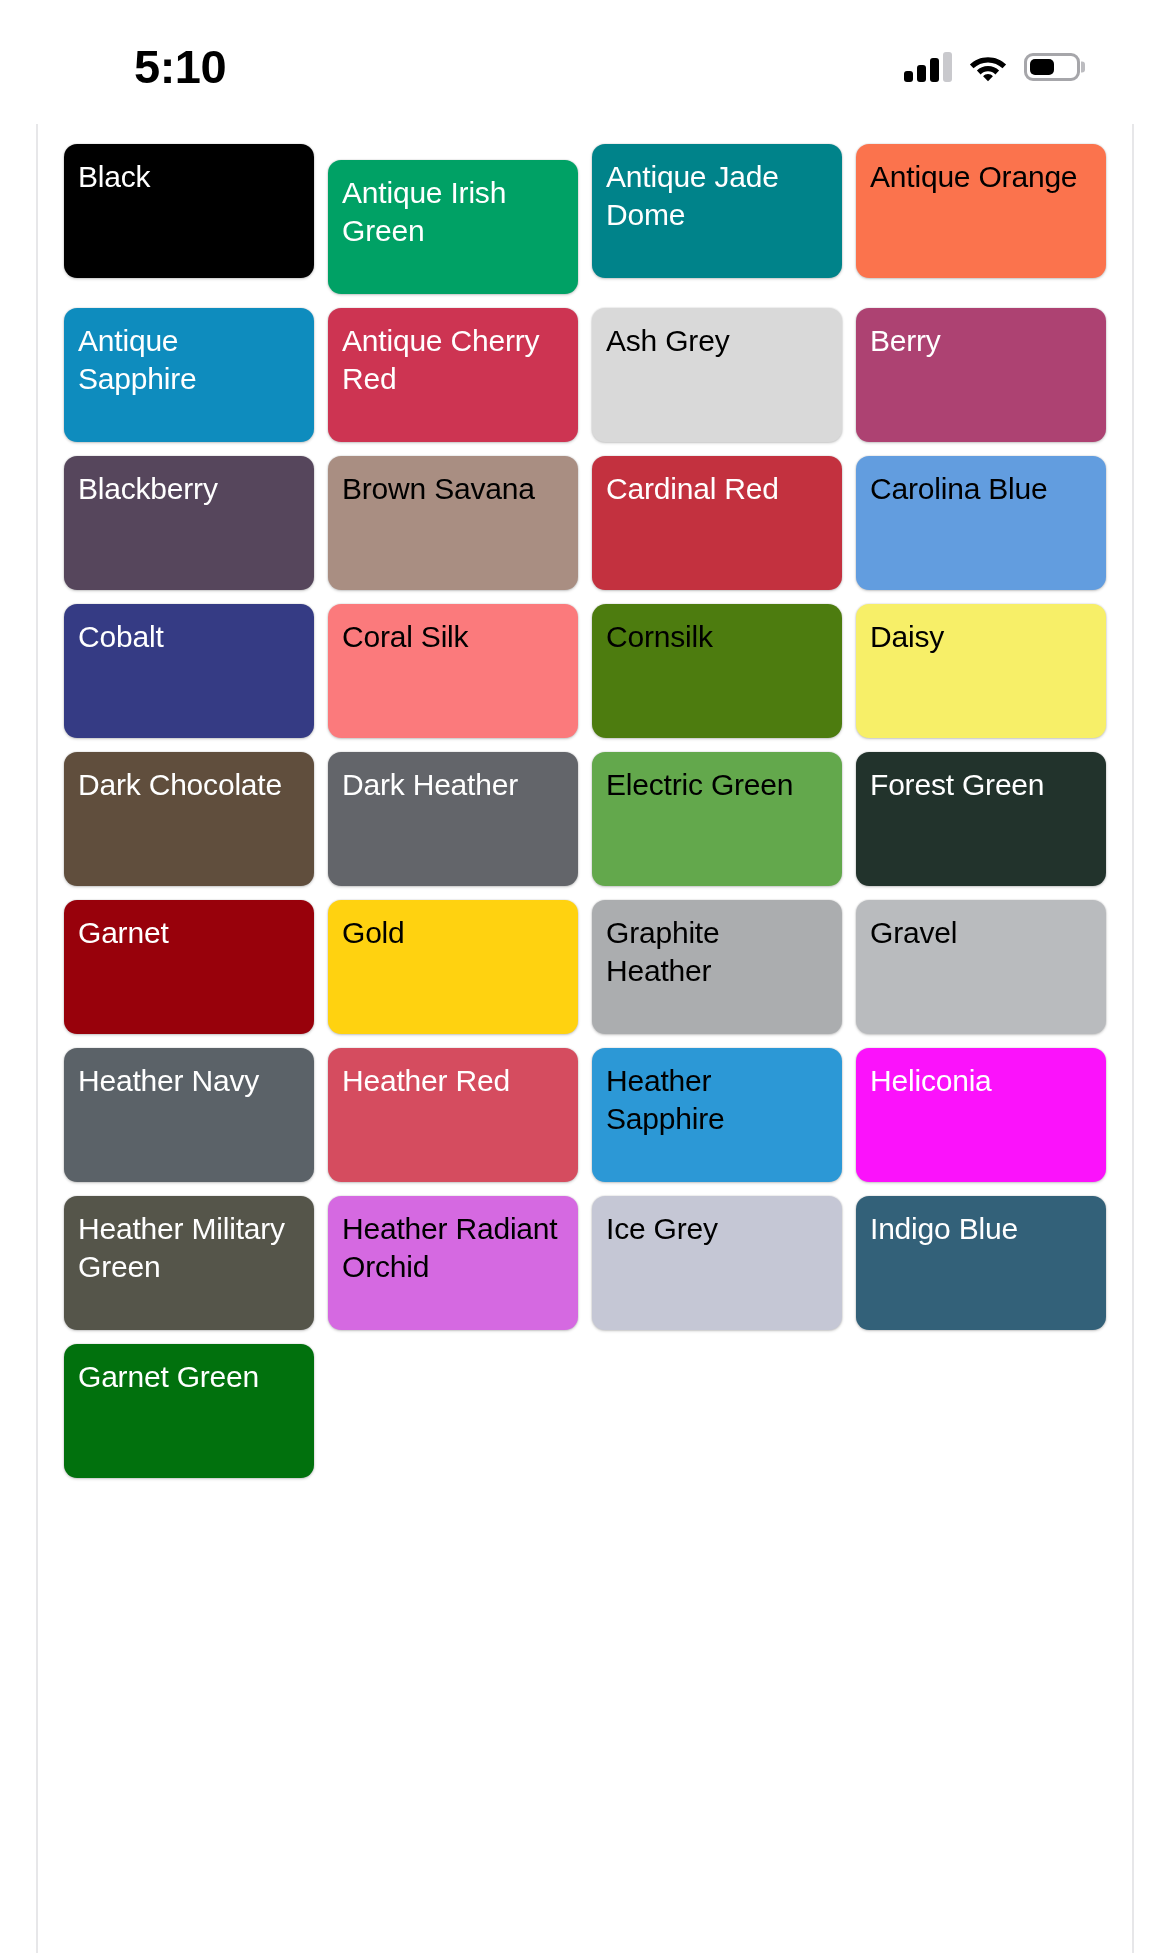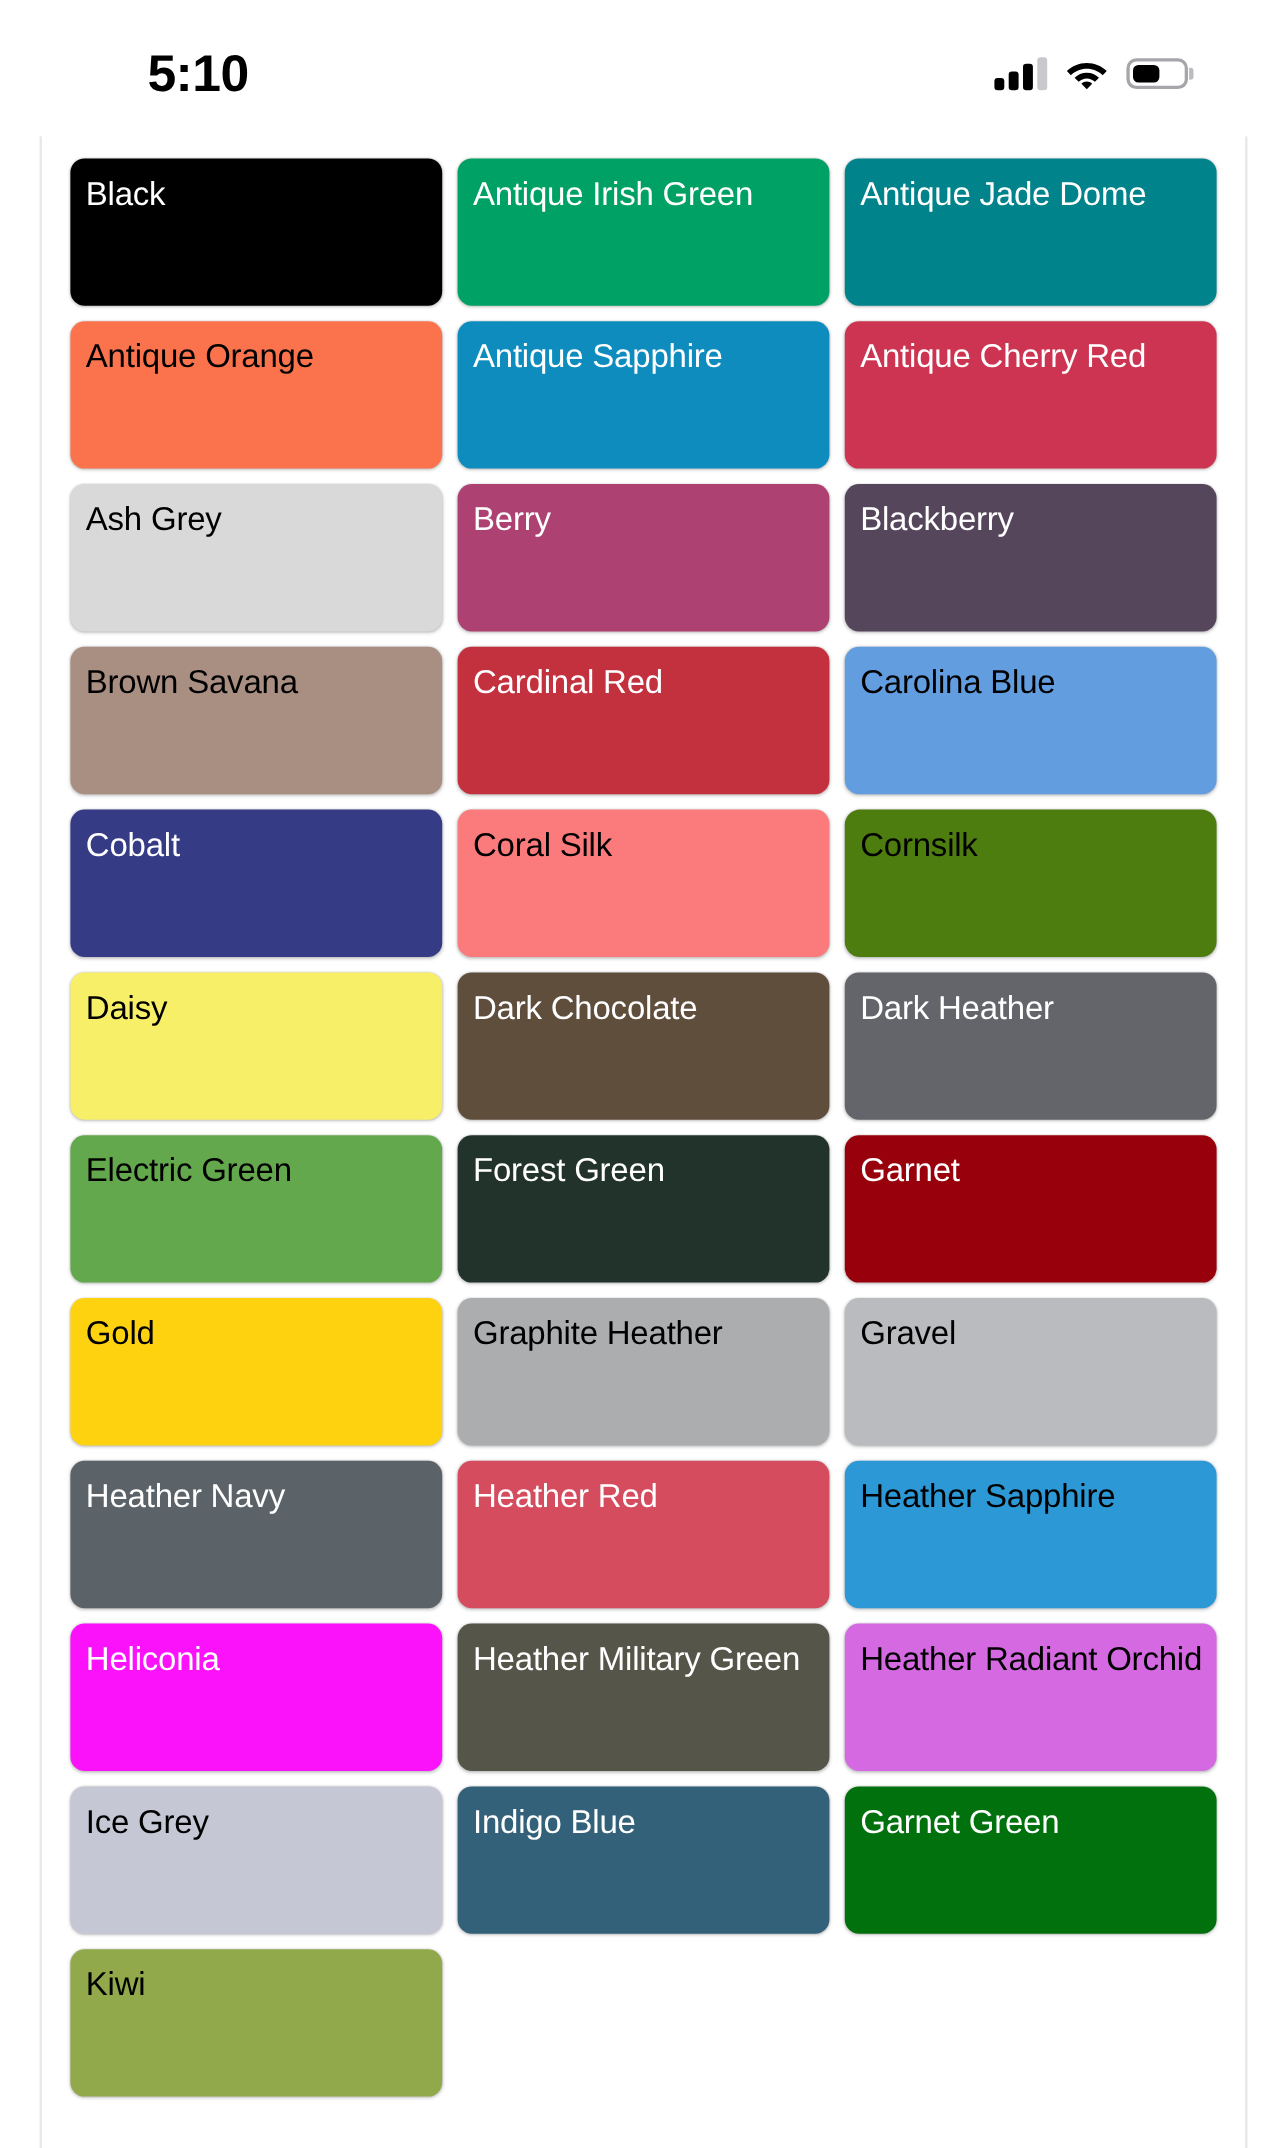--- a/index.html
+++ b/index.html
@@ -104,21 +104,21 @@
     flex: 1 1 auto;
     border-left: 2px solid #e7e7e9;
     border-right: 2px solid #e7e7e9;
     margin: 0 36px;
     overflow: hidden;
     background: #ffffff;
   }
 
   .swatch-grid {
     display: grid;
-    grid-template-columns: repeat(3, 1fr);
+    grid-template-columns: repeat(4, 1fr);
     column-gap: 14px;
     row-gap: 14px;
     padding: 20px 26px 0 26px;
   }
 
   .swatch {
     height: 134px;
     border-radius: 13px;
     padding: 14px 12px 0 14px;
     position: relative;
@@ -166,21 +166,21 @@
 
     </div>
   </div>
 
   <div class="content-panel">
     <div class="swatch-grid">
 
     <div class="swatch light-text" style="background: rgb(0, 0, 0);">
           <span class="swatch-label">Black</span>
         </div>
-        <div class="swatch light-text" style="background: rgb(0, 161, 101);">
+        <div class="swatch light-text" style="background: rgb(0, 161, 101); margin-top: 16px;">
           <span class="swatch-label">Antique Irish Green</span>
         </div>
         <div class="swatch light-text" style="background: rgb(0, 131, 138);">
           <span class="swatch-label">Antique Jade Dome</span>
         </div>
         <div class="swatch dark-text" style="background: rgb(251, 115, 77);">
           <span class="swatch-label">Antique Orange</span>
         </div>
         <div class="swatch light-text" style="background: rgb(14, 140, 190);">
           <span class="swatch-label">Antique Sapphire</span>
@@ -262,19 +262,16 @@
         </div>
         <div class="swatch dark-text" style="background: rgb(197, 199, 213);">
           <span class="swatch-label">Ice Grey</span>
         </div>
         <div class="swatch light-text" style="background: rgb(51, 97, 121);">
           <span class="swatch-label">Indigo Blue</span>
         </div>
         <div class="swatch light-text" style="background: rgb(1, 113, 13);">
           <span class="swatch-label">Garnet Green</span>
         </div>
-        <div class="swatch dark-text" style="background: rgb(145, 169, 74);">
-          <span class="swatch-label">Kiwi</span>
-        </div>
       </div>
   </div>
 
 </div>
 
 </body></html>

